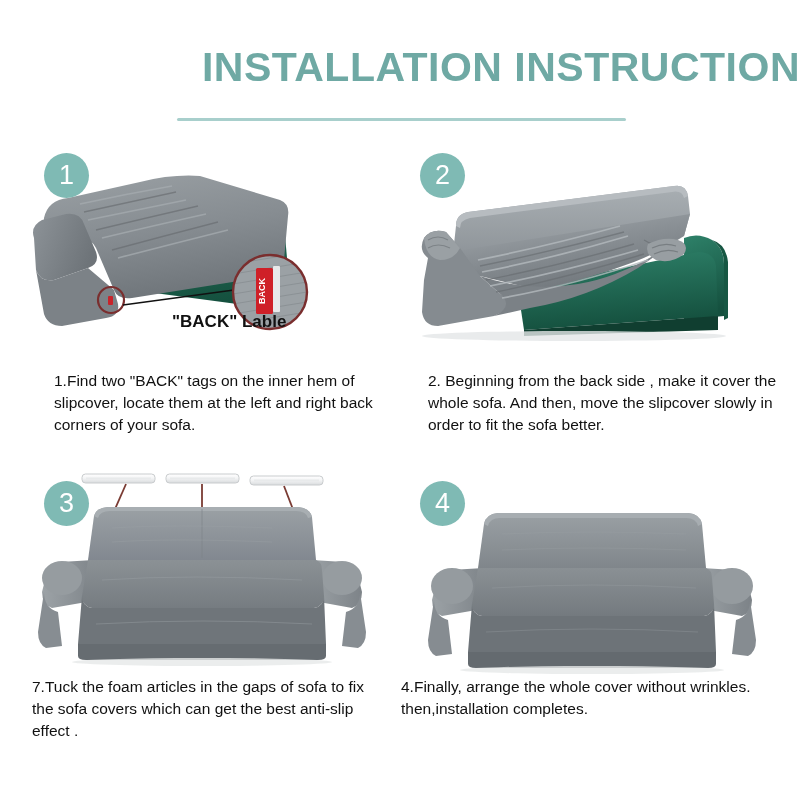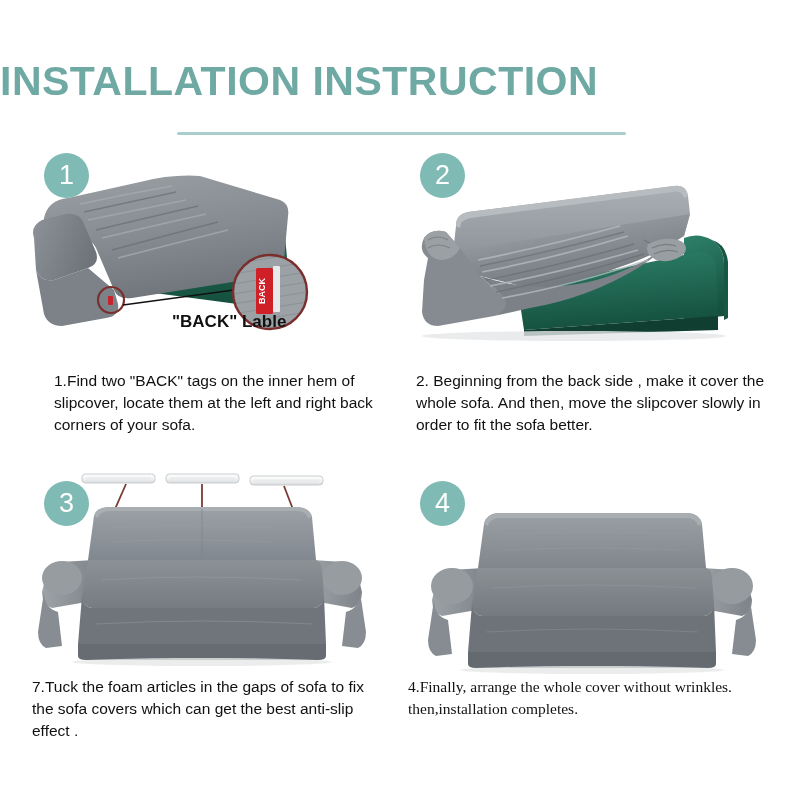--- a/index.html
+++ b/index.html
@@ -15,24 +15,24 @@
   .page {
     position: relative;
     width: 800px;
     height: 800px;
     background: #ffffff;
   }
 
   
   .header {
     position: absolute;
-    top: 60px;
+    top: 46px;
     left: 0;
     width: 800px;
-    text-align: left;
+    text-align: right;
   }
 
   .title {
     font-size: 41px;
     font-weight: 700;
     letter-spacing: 0.5px;
     color: #6FA9A4;
     font-family: "Liberation Sans", sans-serif;
     line-height: 1.05;
     white-space: nowrap;
@@ -94,23 +94,23 @@
 
   .caption {
     font-size: 15.5px;
     line-height: 1.42;
     color: #111111;
     font-family: "Liberation Sans", sans-serif;
     white-space: pre-line;
   }
 
   .cap-r1c1 { position: absolute; left: 32px;  top: 230px; width: 330px; }
-  .cap-r1c2 { position: absolute; left: 18px;  top: 230px; width: 350px; }
+  .cap-r1c2 { position: absolute; left: 30px;  top: 230px; width: 350px; }
   .cap-r2c1 { position: absolute; left: 10px;  top: 208px; width: 355px; }
-  .cap-r2c2 { position: absolute; left: 10px;  top: 208px; width: 360px; font-family: Liberation Serif, serif; }
+  .cap-r2c2 { position: absolute; left: 3px;  top: 208px; width: 360px; }
 
   
   .art { position: absolute; inset: 0; }
   .art svg { display: block; width: 380px; height: 215px; }
 
   .callout-label {
     position: absolute;
     left: 150px;
     top: 172px;
     font-size: 17px;

